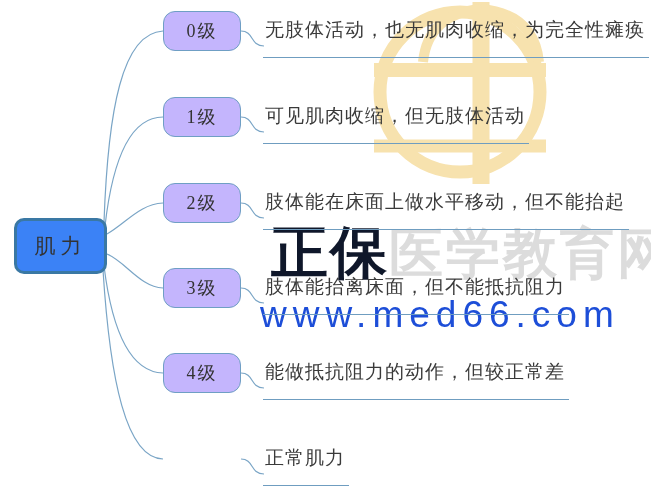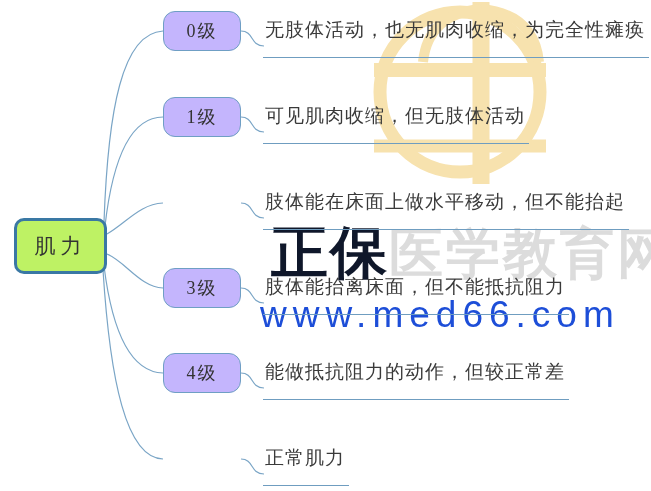--- a/index.html
+++ b/index.html
@@ -28,21 +28,21 @@
   .links path{fill:none;stroke:#7aa5c6;stroke-width:1.2;}
   
   .node{
     position:absolute;z-index:2;display:flex;align-items:center;justify-content:center;
     box-sizing:border-box;background:#c4b5fd;border:1.4px solid #6f9fc4;border-radius:12px;
     color:#333333;
   }
   .node.level{left:163px;width:78px;height:40px;font-size:18px;letter-spacing:2px;}
   .node.root{
     left:14px;top:218px;width:93px;height:56px;
-    background:#bef264;border:3px solid #3a78a4;border-radius:10px;
+    background:#3b82f6;border:3px solid #3a78a4;border-radius:10px;
     font-size:21px;letter-spacing:5px;
   }
   
   .desc{
     position:absolute;left:263px;z-index:2;white-space:nowrap;
     font-size:19px;letter-spacing:1px;line-height:26px;color:#3a3a3a;
     padding:0 4px 14px 2px;border-bottom:1px solid #6f9dc0;
   }
 </style>
 </head>
@@ -79,20 +79,21 @@
     <path d="M 241,203 C 254,203 250,218 264,218"></path>
     <path d="M 241,288 C 254,288 250,303 264,303"></path>
     <path d="M 241,373 C 254,373 250,388 264,388"></path>
     <path d="M 241,459 C 254,459 250,474 264,474"></path>
   </svg>
 
   <div class="node root">肌力</div>
 
   <div class="node level" style="top:11px">0级</div>
   <div class="node level" style="top:97px">1级</div>
+  <div class="node level" style="top:183px">2级</div>
   <div class="node level" style="top:268px">3级</div>
   <div class="node level" style="top:353px">4级</div>
 
   <div class="desc" style="top:17px">无肢体活动，也无肌肉收缩，为完全性瘫痪</div>
   <div class="desc" style="top:103px">可见肌肉收缩，但无肢体活动</div>
   <div class="desc" style="top:189px">肢体能在床面上做水平移动，但不能抬起</div>
   <div class="desc" style="top:274px">肢体能抬离床面，但不能抵抗阻力</div>
   <div class="desc" style="top:359px">能做抵抗阻力的动作，但较正常差</div>
   <div class="desc" style="top:445px">正常肌力</div>
 

